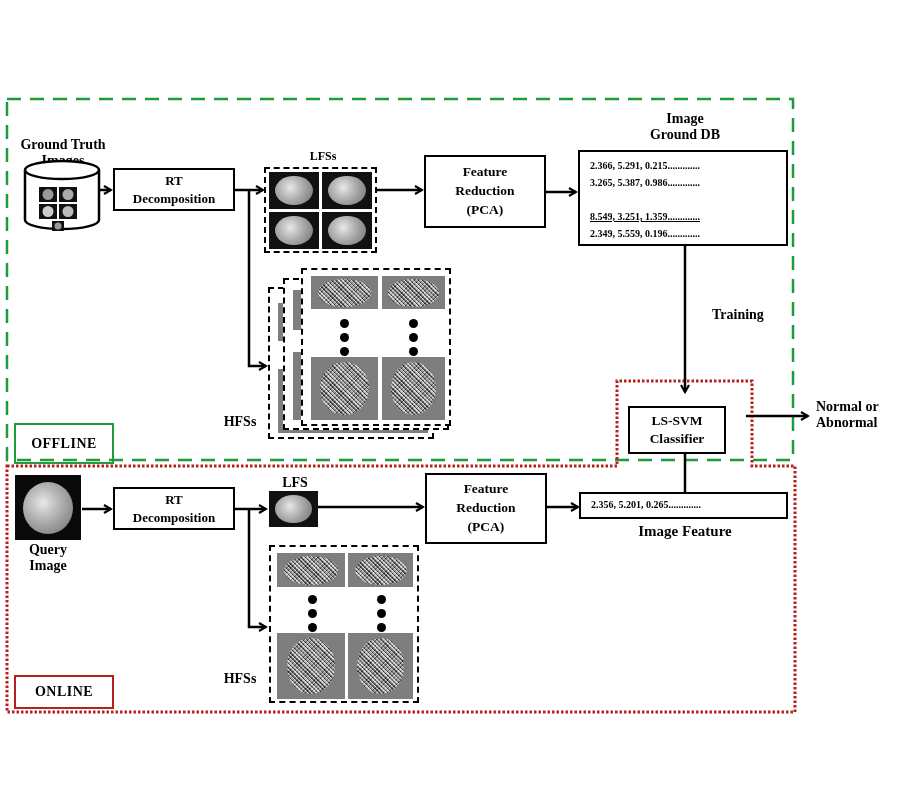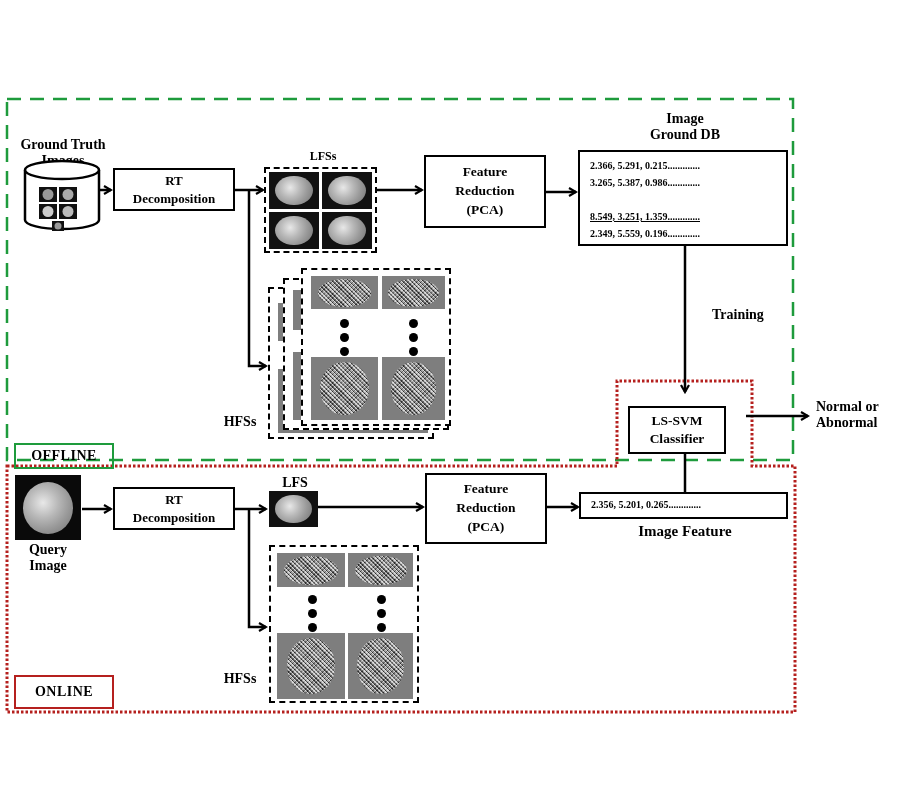--- a/index.html
+++ b/index.html
@@ -130,21 +130,21 @@
 </div>
 <div class="abs" style="left:578px; top:150px; width:210px; height:96px; border:2px solid #000; box-sizing:border-box;">
   <div class="valrow abs" style="left:10px; top:8px;">2.366, 5.291, 0.215.............</div>
   <div class="valrow abs" style="left:10px; top:25px;text-align:right;">3.265, 5.387, 0.986.............</div>
   <div class="valrow abs" style="left:10px; top:59px;text-decoration:underline;">8.549, 3.251, 1.359.............</div>
   <div class="valrow abs" style="left:10px; top:76px;">2.349, 5.559, 0.196.............</div>
 </div>
 
 <div class="lbl" style="left:688px; top:307px; font-size:14px;padding-left:24px;">Training</div>
 
-<div class="tag" style="left:14px; top:443px; width:100px; height:26px; border-color:#1e9b3c;">OFFLINE</div>
+<div class="tag" style="left:14px; top:423px; width:100px; height:41px; border-color:#1e9b3c;">OFFLINE</div>
 
 <div class="box" style="left:628px; top:394px; width:98px; height:48px;margin-top:12px;">
   <div style="font-size:13.5px; line-height:1.35;">
     <span>LS-SVM</span>
     <span>Classifier</span>
   </div>
 </div>
 <div class="lbl" style="left:816px; top:399px; width:84px; font-size:14px; text-align:left;">
   <div>Normal or</div>
   <div>Abnormal</div>

